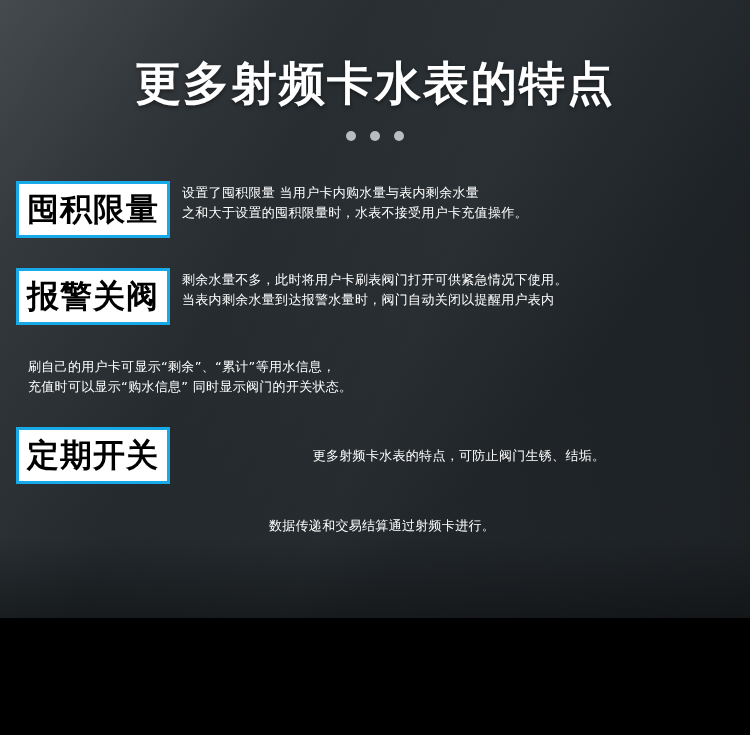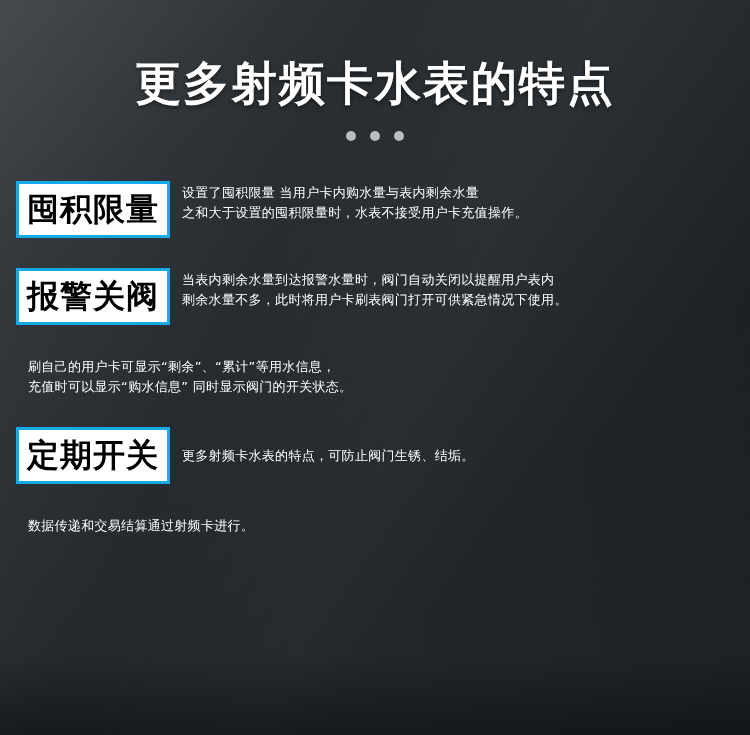--- a/index.html
+++ b/index.html
@@ -9,21 +9,21 @@
   }
   body {
     width: 750px;
     height: 735px;
     font-family: "DejaVu Sans", "Liberation Sans", sans-serif;
     overflow: hidden;
   }
   #page {
     position: relative;
     width: 750px;
-    height: 735px;
+    height: 618px;
     background:
       linear-gradient(135deg, #3a3f44 0%, #2b3034 20%, #242a2e 45%, #1d2226 70%, #24292d 100%);
     color: #ffffff;
     overflow: hidden;
   }
   
   #page::before {
     content: "";
     position: absolute;
     inset: 0;
@@ -75,20 +75,21 @@
     margin-top: 40px;
     padding: 0 14px 0 16px;
   }
   .feature {
     display: flex;
     align-items: flex-start;
     margin-bottom: 30px;
   }
   .feature.align-mid {
     align-items: center;
+    text-align: center;
   }
   .tag {
     flex: 0 0 auto;
     background: #ffffff;
     color: #000000;
     border: 3px solid #17a9e8;
     font-size: 32px;
     font-weight: bold;
     line-height: 1;
     padding: 9px 8px 10px 8px;
@@ -129,22 +130,22 @@
       <div class="tag">囤积限量</div>
       <div class="desc">
         <span class="line">设置了囤积限量 当用户卡内购水量与表内剩余水量</span>
         <span class="line">之和大于设置的囤积限量时，水表不接受用户卡充值操作。</span>
       </div>
     </div>
 
     <div class="feature">
       <div class="tag">报警关阀</div>
       <div class="desc">
+        <span class="line">剩余水量不多，此时将用户卡刷表阀门打开可供紧急情况下使用。</span>
         <span class="line">当表内剩余水量到达报警水量时，阀门自动关闭以提醒用户表内</span>
-        <span class="line">剩余水量不多，此时将用户卡刷表阀门打开可供紧急情况下使用。</span>
       </div>
     </div>
 
     <div class="feature">
       <div class="desc">
         <span class="line">刷自己的用户卡可显示“剩余”、“累计”等用水信息，</span>
         <span class="line">充值时可以显示“购水信息” 同时显示阀门的开关状态。</span>
       </div>
     </div>
 

